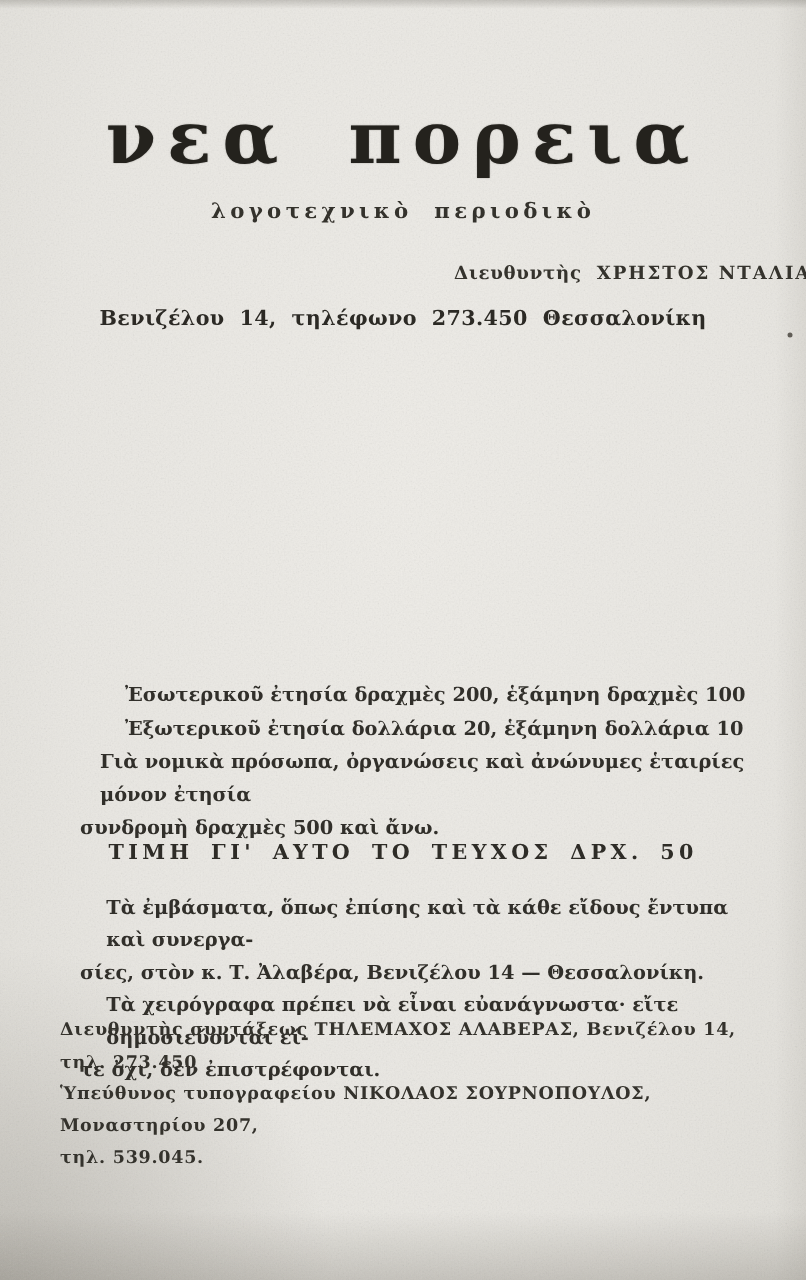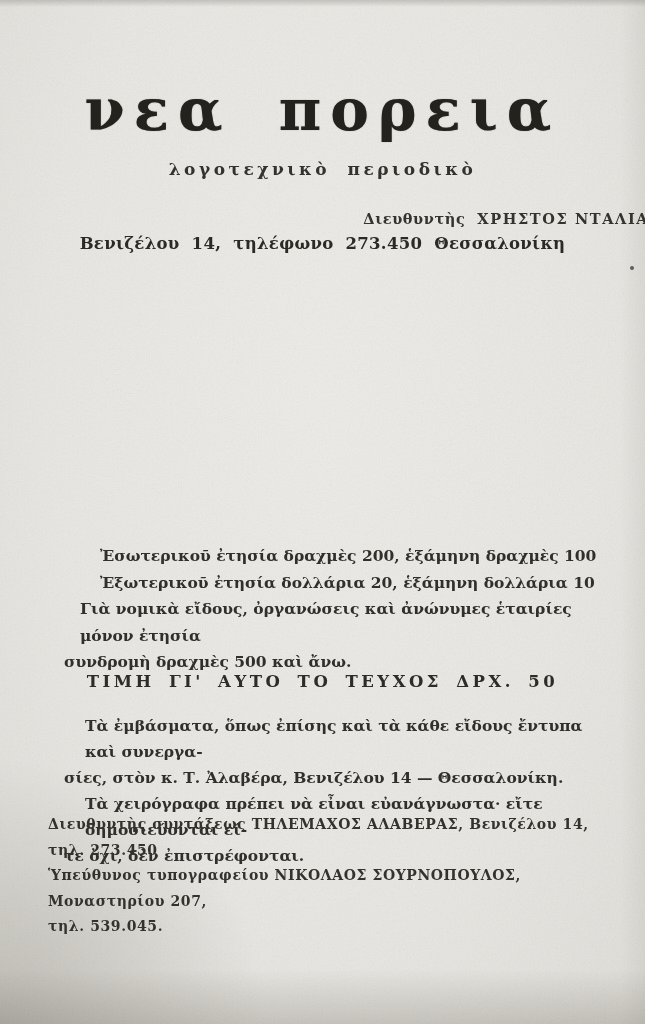--- a/index.html
+++ b/index.html
@@ -38,21 +38,21 @@
     top:159px;left:0;width:645px;text-align:center;
     font-size:17px;letter-spacing:3.5px;word-spacing:8px;
     color:#34322c;
   }
   .director{
     top:210px;left:16px;width:645px;text-align:right;
     font-size:14.5px;letter-spacing:.6px;color:#35332d;
   }
   .director .name{margin-left:12px;letter-spacing:1.6px;}
   .address{
-    top:234px;left:0;width:645px;text-align:center;
+    top:245px;left:0;width:645px;text-align:center;
     font-size:16.5px;font-weight:bold;word-spacing:6px;letter-spacing:.3px;
     color:#2c2a25;
   }
 
   .subs-heading{
     top:514px;left:76px;
     font-size:16.5px;letter-spacing:5.5px;color:#2c2a25;
   }
   .subs-lines{
     top:543px;left:64px;width:545px;
@@ -107,21 +107,21 @@
     <div class="director">
       <span>Διευθυντὴς</span><span class="name">ΧΡΗΣΤΟΣ ΝΤΑΛΙΑΣ</span>
     </div>
 
     <div class="address">Βενιζέλου 14, τηλέφωνο 273.450 Θεσσαλονίκη</div>
 
 
     <div class="subs-lines">
       <div class="rate">Ἐσωτερικοῦ ἐτησία δραχμὲς 200, ἑξάμηνη δραχμὲς 100</div>
       <div class="rate">Ἐξωτερικοῦ ἐτησία δολλάρια 20, ἑξάμηνη δολλάρια 10</div>
-      <div class="lead">Γιὰ νομικὰ εἴδους, ὀργανώσεις καὶ ἀνώνυμες ἑταιρίες μόνον ἐτησία</div>
+      <div class="lead">Γιὰ νομικὰ πρόσωπα, ὀργανώσεις καὶ ἀνώνυμες ἑταιρίες μόνον ἐτησία</div>
       <div>συνδρομὴ δραχμὲς 500 καὶ ἄνω.</div>
     </div>
 
     <div class="price">ΤΙΜΗ ΓΙ' ΑΥΤΟ ΤΟ ΤΕΥΧΟΣ ΔΡΧ. 50</div>
 
     <div class="notes">
       <div class="indent">Τὰ ἐμβάσματα, ὅπως ἐπίσης καὶ τὰ κάθε εἴδους ἔντυπα καὶ συνεργα-</div>
       <div>σίες, στὸν κ. Τ. Ἀλαβέρα, Βενιζέλου 14 — Θεσσαλονίκη.</div>
       <div class="indent">Τὰ χειρόγραφα πρέπει νὰ εἶναι εὐανάγνωστα· εἴτε δημοσιεύονται εἴ-</div>
       <div>τε ὄχι, δὲν ἐπιστρέφονται.</div>

